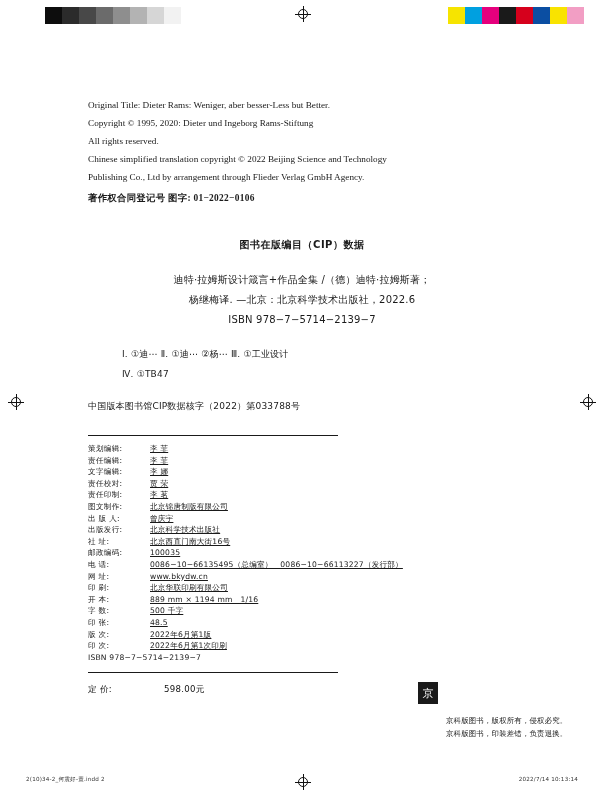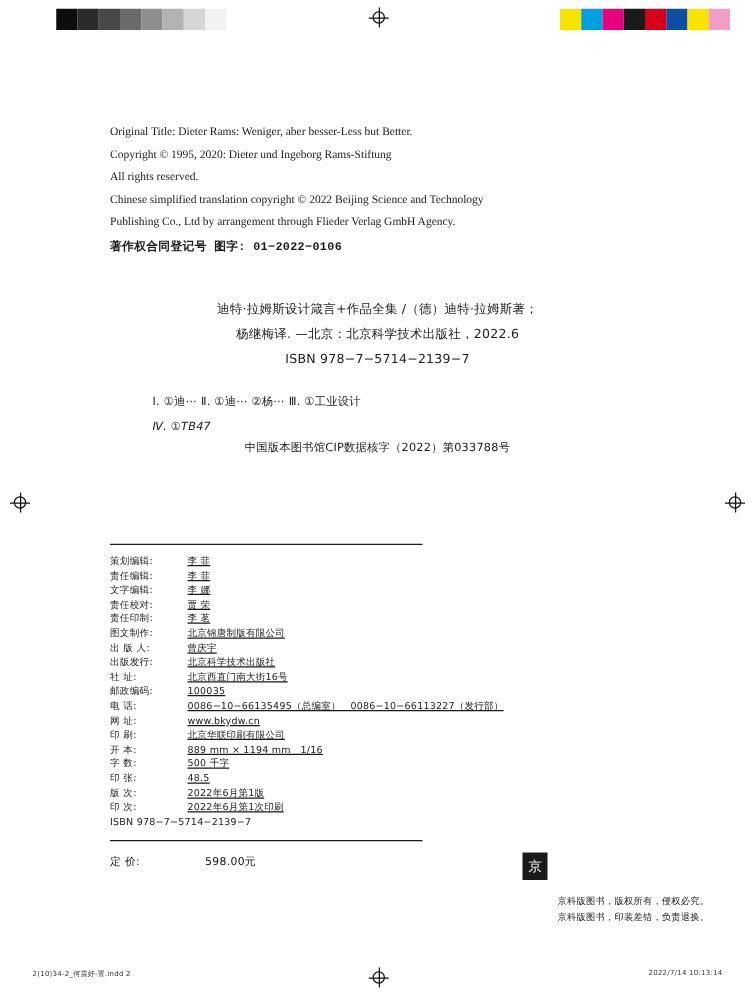--- a/index.html
+++ b/index.html
@@ -94,21 +94,21 @@
     top: 96px;
     width: 420px;
     font-size: 9.2px;
     line-height: 18px;
     color: #1a1a1a;
   }
   .copyright-block .line {
     white-space: nowrap;
   }
   .copyright-block .cn-line {
-    font-family: Liberation Mono, monospace;
+    font-family: Liberation Serif, serif;
     font-size: 9.4px;
     font-weight: bold;
     margin-top: 3px;
     letter-spacing: 0.3px;
   }
 
   
   .cip {
     position: absolute;
     left: 88px;
@@ -131,22 +131,22 @@
     letter-spacing: 0.2px;
   }
   .cip .cip-class {
     font-size: 9px;
     line-height: 20px;
     margin-top: 14px;
     padding-left: 34px;
     letter-spacing: 0.2px;
   }
   .cip .cip-cn-number {
-    text-align: center;
     font-size: 9px;
+    margin-top: 16px;
     letter-spacing: 0.2px;
   }
 
   
   .rule {
     position: absolute;
     left: 88px;
     width: 250px;
     border-top: 1px solid #1a1a1a;
   }
@@ -286,25 +286,26 @@
   <div class="copyright-block">
     <div class="line">Original Title: Dieter Rams: Weniger, aber besser-Less but Better.</div>
     <div class="line">Copyright © 1995, 2020: Dieter und Ingeborg Rams-Stiftung</div>
     <div class="line">All rights reserved.</div>
     <div class="line">Chinese simplified translation copyright © 2022 Beijing Science and Technology</div>
     <div class="line">Publishing Co., Ltd by arrangement through Flieder Verlag GmbH Agency.</div>
     <div class="cn-line">著作权合同登记号    图字: 01−2022−0106</div>
   </div>
 
   <div class="cip">
+    <div class="cip-title">图书在版编目（CIP）数据</div>
     <div class="cip-para">迪特·拉姆斯设计箴言+作品全集 /（德）迪特·拉姆斯著；</div>
     <div class="cip-para">杨继梅译. —北京：北京科学技术出版社，2022.6</div>
     <div class="cip-para">ISBN 978−7−5714−2139−7</div>
     <div class="cip-class">Ⅰ. ①迪⋯  Ⅱ. ①迪⋯ ②杨⋯  Ⅲ. ①工业设计</div>
-    <div class="cip-class l2" style="margin-top:0;font-style:italic;">Ⅳ. ①TB47</div>
+    <div class="cip-class l2" style="margin-top:0;">Ⅳ. ①TB47</div>
     <div class="cip-cn-number">中国版本图书馆CIP数据核字（2022）第033788号</div>
   </div>
 
   <div class="rule rule-top"></div>
   <div class="rule rule-bottom"></div>
 
   <div class="imprint" id="imprint-rows">
       <div class="row">
         <div class="k">策划编辑:</div>
         <div class="v">李 菲</div>

